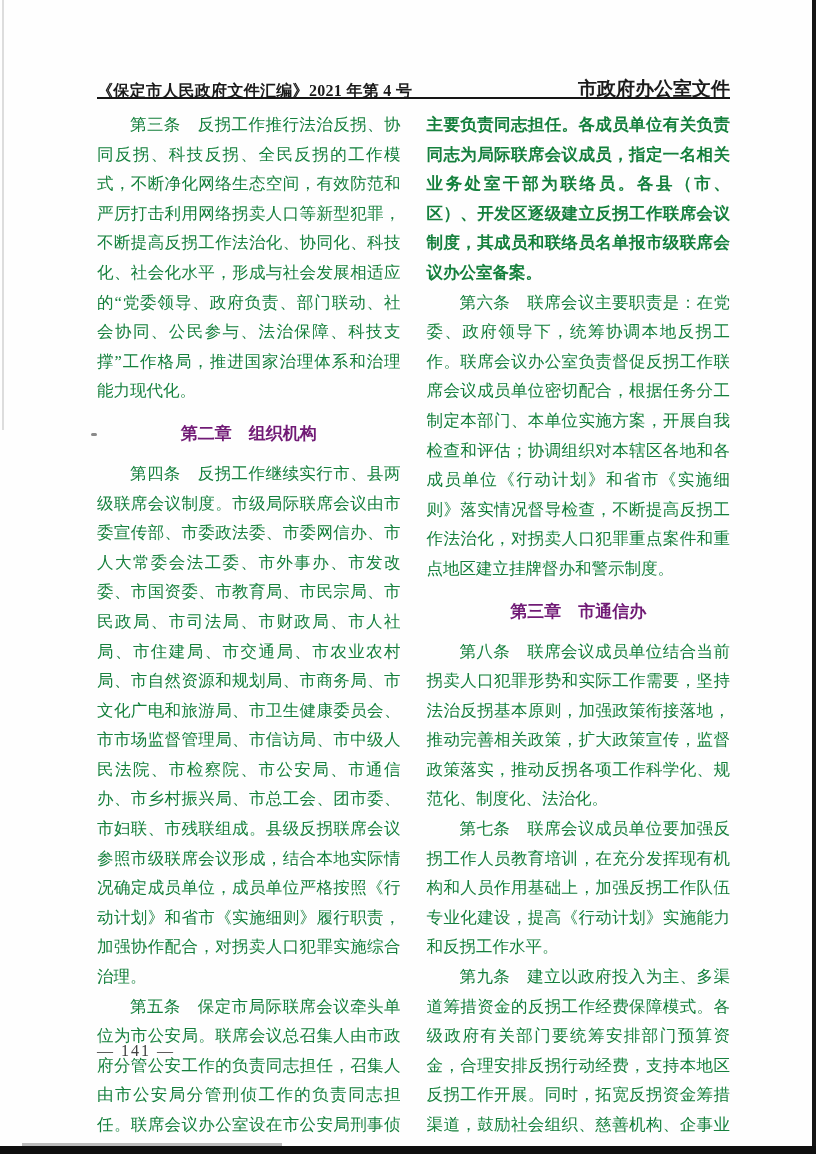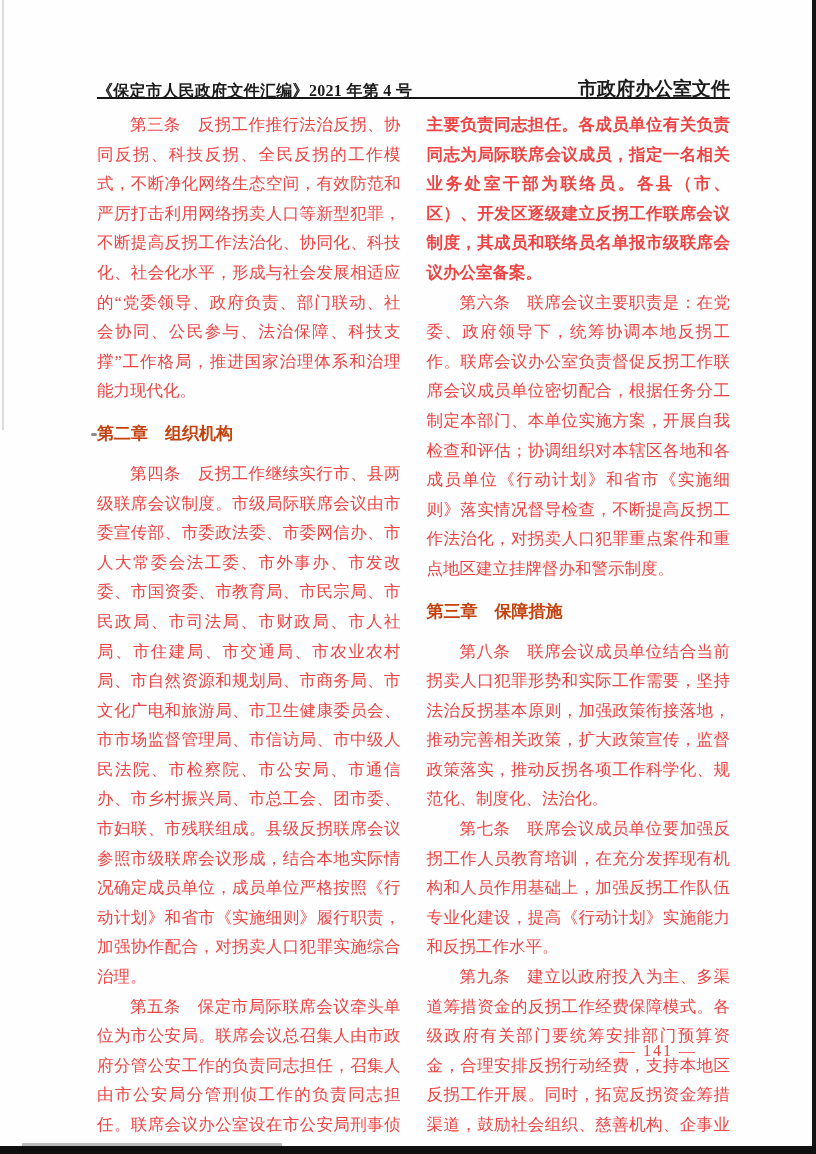--- a/index.html
+++ b/index.html
@@ -60,43 +60,44 @@
   .col {
     flex: 1 1 0;
     min-width: 0;
   }
   .col p {
     margin: 0;
     font-size: 16.5px;
     line-height: 29.6px;
     text-align: justify;
     text-justify: inter-character;
-    color: #ef4444;
+    color: #15803d;
   }
   .col p.para { text-indent: 2em; }
   .col p.para-cont { text-indent: 0; font-weight: bold; }
   .col h3.heading {
     margin: 13px 0 11px 0;
     font-size: 17px;
     line-height: 29px;
     font-weight: 700;
-    color: #c2410c;
+    text-align: center;
+    color: #701a75;
     font-family: "Liberation Sans", "DejaVu Sans", sans-serif;
   }
   .page-footer {
     position: absolute;
     top: 1042px;
     left: 97px;
     width: 633px;
-    text-align: right;
+    text-align: left;
     padding-right: 33px;
     box-sizing: border-box;
     font-size: 16px;
     letter-spacing: 2px;
-    color: #ef4444;
+    color: #404040;
     font-family: Liberation Serif, serif;
   }
   
   .edge-right {
     position: absolute;
     top: 0;
     right: 0;
     width: 4px;
     height: 1154px;
     background: #151515;
@@ -152,21 +153,21 @@
   <div class="cols">
     <section class="col">
         <p class="para">第三条　反拐工作推行法治反拐、协同反拐、科技反拐、全民反拐的工作模式，不断净化网络生态空间，有效防范和严厉打击利用网络拐卖人口等新型犯罪，不断提高反拐工作法治化、协同化、科技化、社会化水平，形成与社会发展相适应的“党委领导、政府负责、部门联动、社会协同、公民参与、法治保障、科技支撑”工作格局，推进国家治理体系和治理能力现代化。</p>
         <h3 class="heading">第二章　组织机构</h3>
         <p class="para">第四条　反拐工作继续实行市、县两级联席会议制度。市级局际联席会议由市委宣传部、市委政法委、市委网信办、市人大常委会法工委、市外事办、市发改委、市国资委、市教育局、市民宗局、市民政局、市司法局、市财政局、市人社局、市住建局、市交通局、市农业农村局、市自然资源和规划局、市商务局、市文化广电和旅游局、市卫生健康委员会、市市场监督管理局、市信访局、市中级人民法院、市检察院、市公安局、市通信办、市乡村振兴局、市总工会、团市委、市妇联、市残联组成。县级反拐联席会议参照市级联席会议形成，结合本地实际情况确定成员单位，成员单位严格按照《行动计划》和省市《实施细则》履行职责，加强协作配合，对拐卖人口犯罪实施综合治理。</p>
         <p class="para">第五条　保定市局际联席会议牵头单位为市公安局。联席会议总召集人由市政府分管公安工作的负责同志担任，召集人由市公安局分管刑侦工作的负责同志担任。联席会议办公室设在市公安局刑事侦查支队，承担联席会议日常工作。办公室主任由市公安局刑事侦查支队</p>
       </section>
     <section class="col">
         <p class="para-cont">主要负责同志担任。各成员单位有关负责同志为局际联席会议成员，指定一名相关业务处室干部为联络员。各县（市、区）、开发区逐级建立反拐工作联席会议制度，其成员和联络员名单报市级联席会议办公室备案。</p>
         <p class="para">第六条　联席会议主要职责是：在党委、政府领导下，统筹协调本地反拐工作。联席会议办公室负责督促反拐工作联席会议成员单位密切配合，根据任务分工制定本部门、本单位实施方案，开展自我检查和评估；协调组织对本辖区各地和各成员单位《行动计划》和省市《实施细则》落实情况督导检查，不断提高反拐工作法治化，对拐卖人口犯罪重点案件和重点地区建立挂牌督办和警示制度。</p>
-        <h3 class="heading">第三章　保障措施</h3>
+        <h3 class="heading">第三章　市通信办</h3>
         <p class="para">第八条　联席会议成员单位结合当前拐卖人口犯罪形势和实际工作需要，坚持法治反拐基本原则，加强政策衔接落地，推动完善相关政策，扩大政策宣传，监督政策落实，推动反拐各项工作科学化、规范化、制度化、法治化。</p>
         <p class="para">第七条　联席会议成员单位要加强反拐工作人员教育培训，在充分发挥现有机构和人员作用基础上，加强反拐工作队伍专业化建设，提高《行动计划》实施能力和反拐工作水平。</p>
         <p class="para">第九条　建立以政府投入为主、多渠道筹措资金的反拐工作经费保障模式。各级政府有关部门要统筹安排部门预算资金，合理安排反拐行动经费，支持本地区反拐工作开展。同时，拓宽反拐资金筹措渠道，鼓励社会组织、慈善机构、企事业单位和个人捐助，争取国际援助，支持开展反拐公益项目。</p>
       </section>
   </div>
 
   <div class="page-footer">
     <span>— 141 —</span>
   </div>
 

